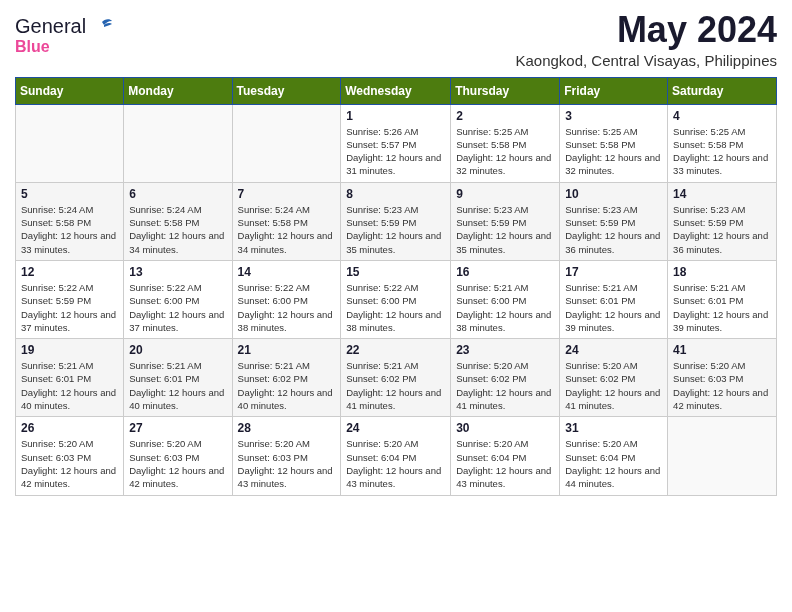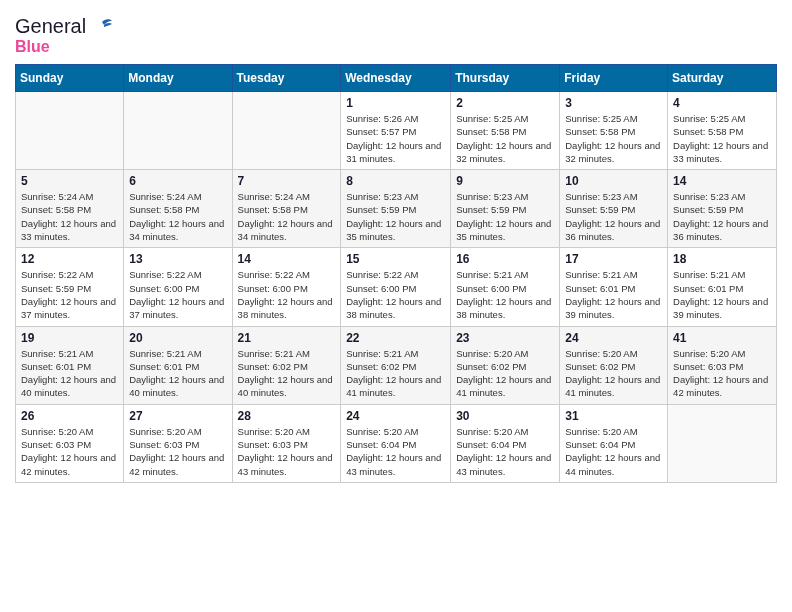--- a/index.html
+++ b/index.html
@@ -40,21 +40,21 @@
       font-size: 15px;
       color: #333;
       margin-top: 2px;
     }
     .calendar-table {
       width: 100%;
       border-collapse: collapse;
       font-size: 10.5px;
     }
     .calendar-table thead th {
-      background-color: #0369a1;
+      background-color: #4d7c0f;
       color: #fff;
       padding: 6px 4px;
       text-align: left;
       font-size: 12px;
       font-weight: bold;
       border: 1px solid #1e50a0;
     }
     .calendar-table tbody td {
       border: 1px solid #ccc;
       vertical-align: top;
@@ -91,20 +91,22 @@
       <svg width="24" height="18" viewBox="0 0 24 18" style="margin-left:2px;">
         <path d="M12 4 C14 1, 20 0, 22 3 C18 3, 16 5, 14 7 Z" fill="#2563b0"></path>
         <path d="M14 7 C16 5, 20 4, 22 6 C20 7, 17 8, 14 9 Z" fill="#2563b0"></path>
       </svg>
     </div>
     <div>
       <span style="font-size:16px;font-weight:bold;color:#ec4899;">Blue</span>
     </div>
   </div>
   <div class="title-area">
+    <div class="month-title">May 2024</div>
+    <div class="location-title">Kaongkod, Central Visayas, Philippines</div>
   </div>
 </div>
 
 <table class="calendar-table">
   <thead>
     <tr>
     <th>Sunday</th>
         <th>Monday</th>
         <th>Tuesday</th>
         <th>Wednesday</th>

